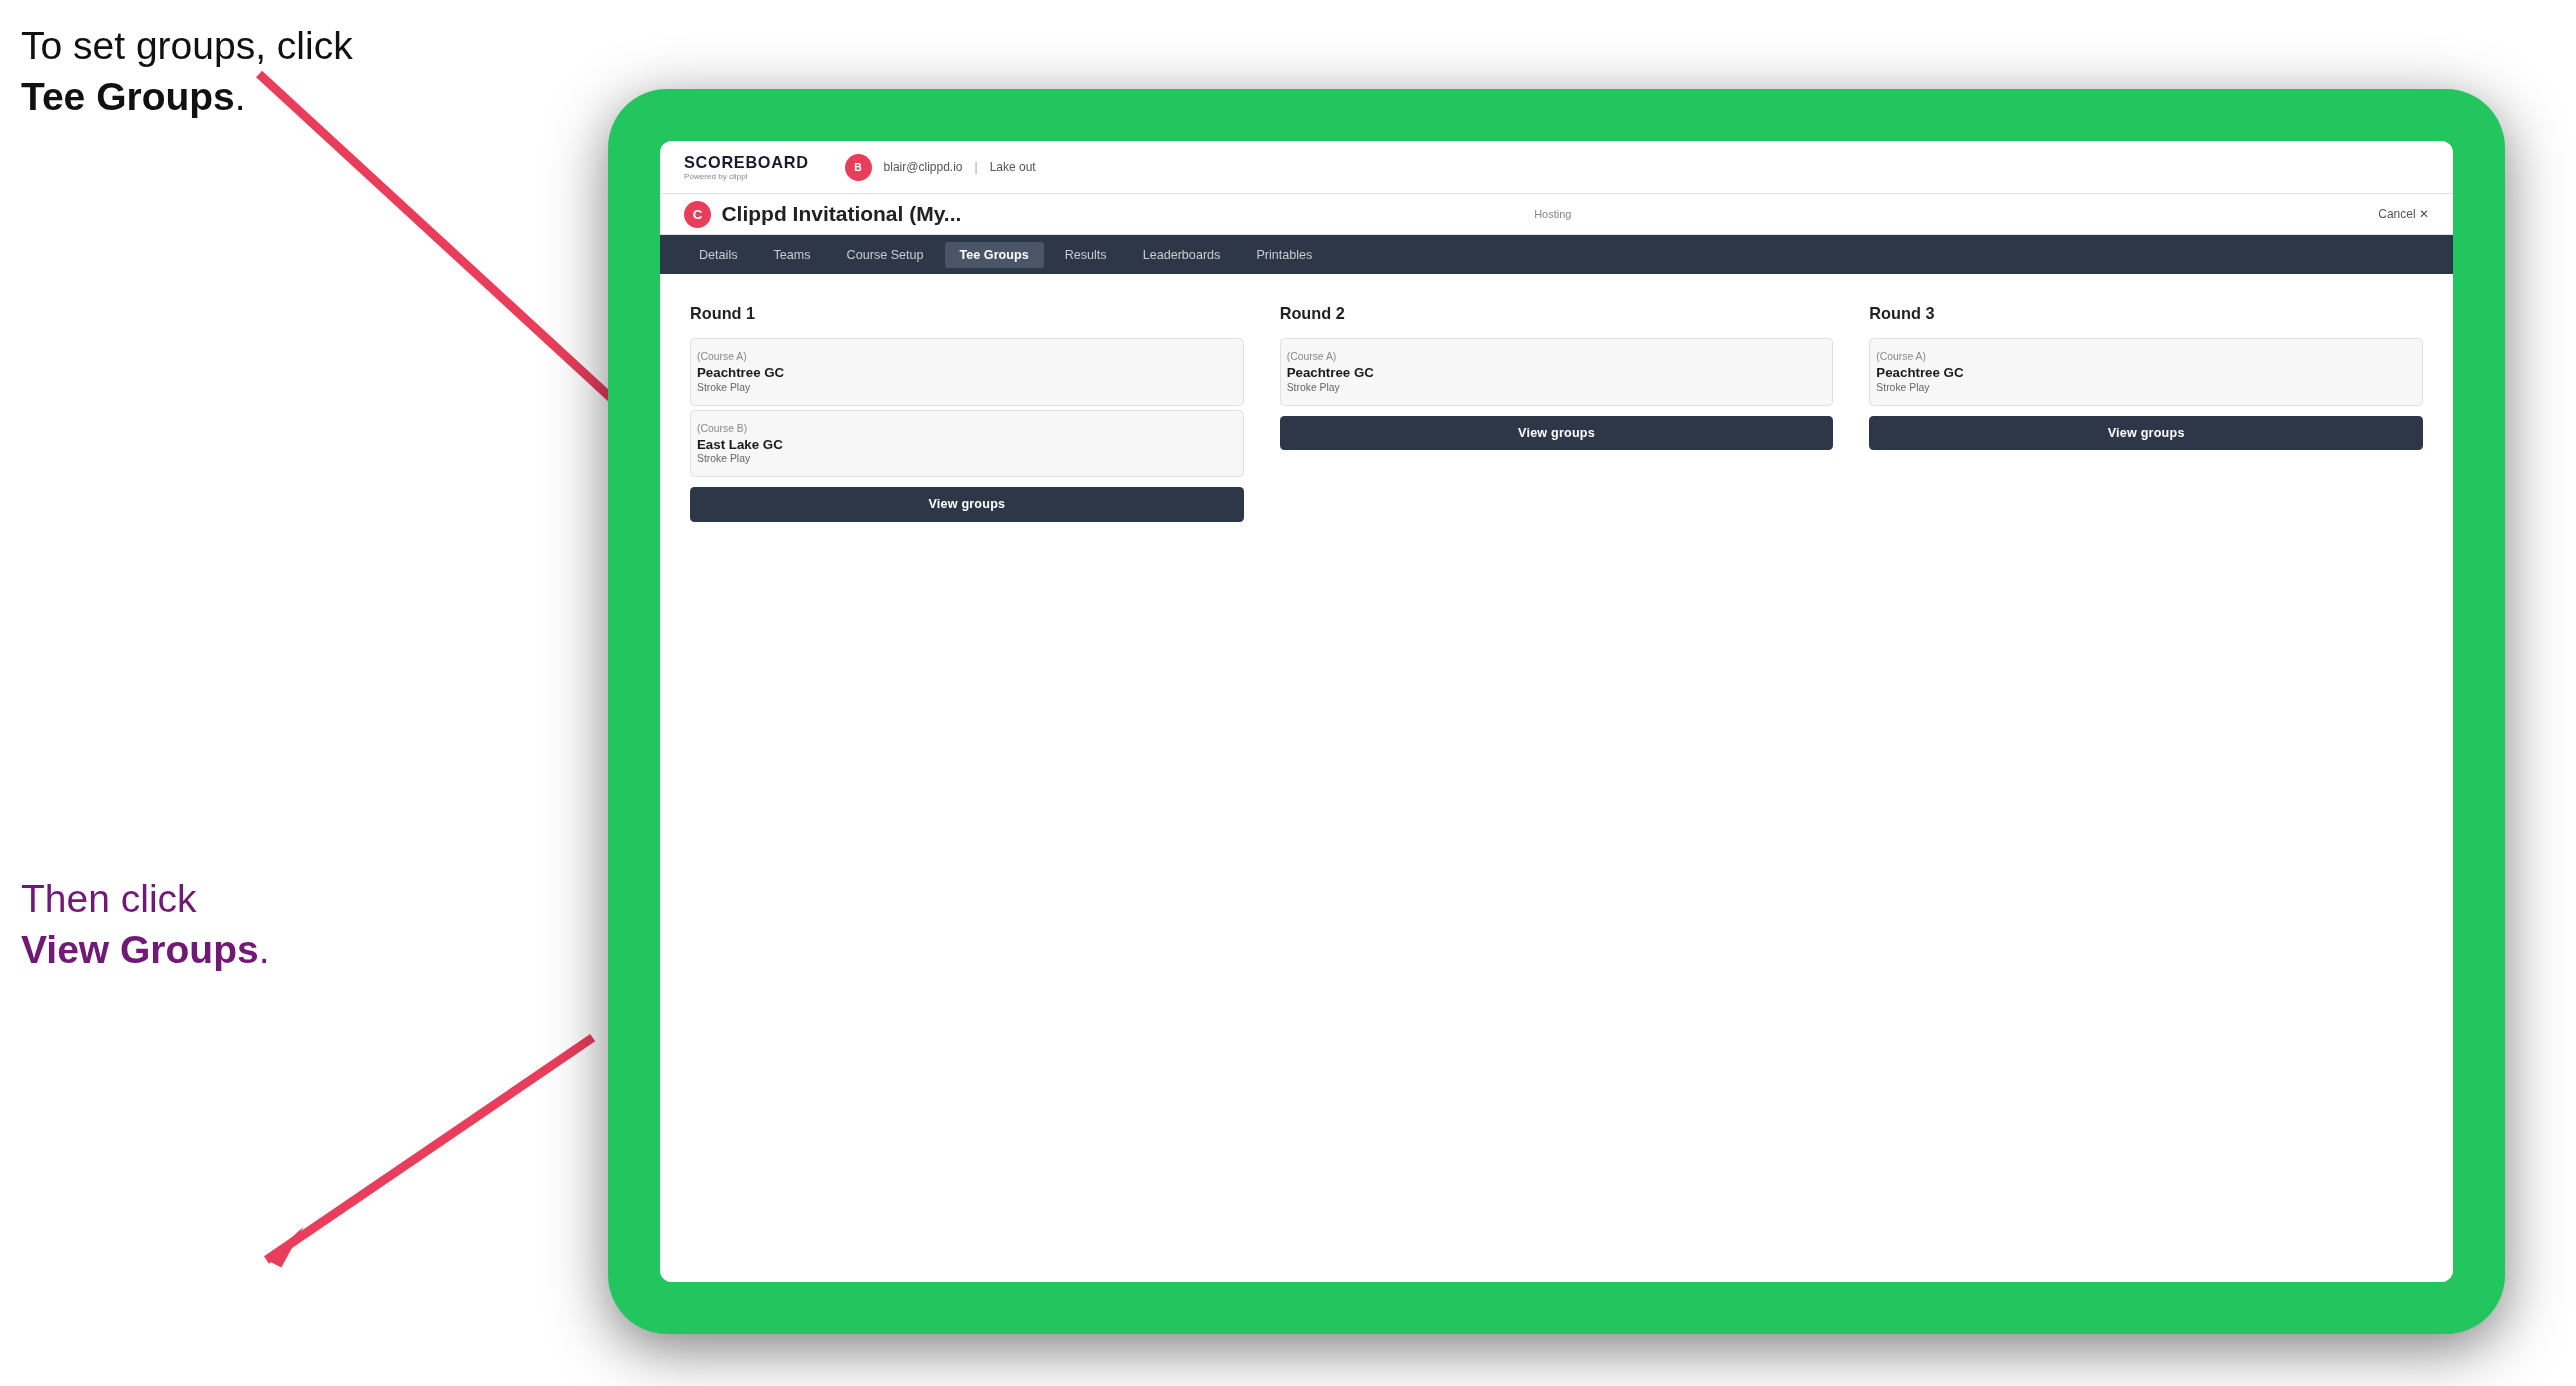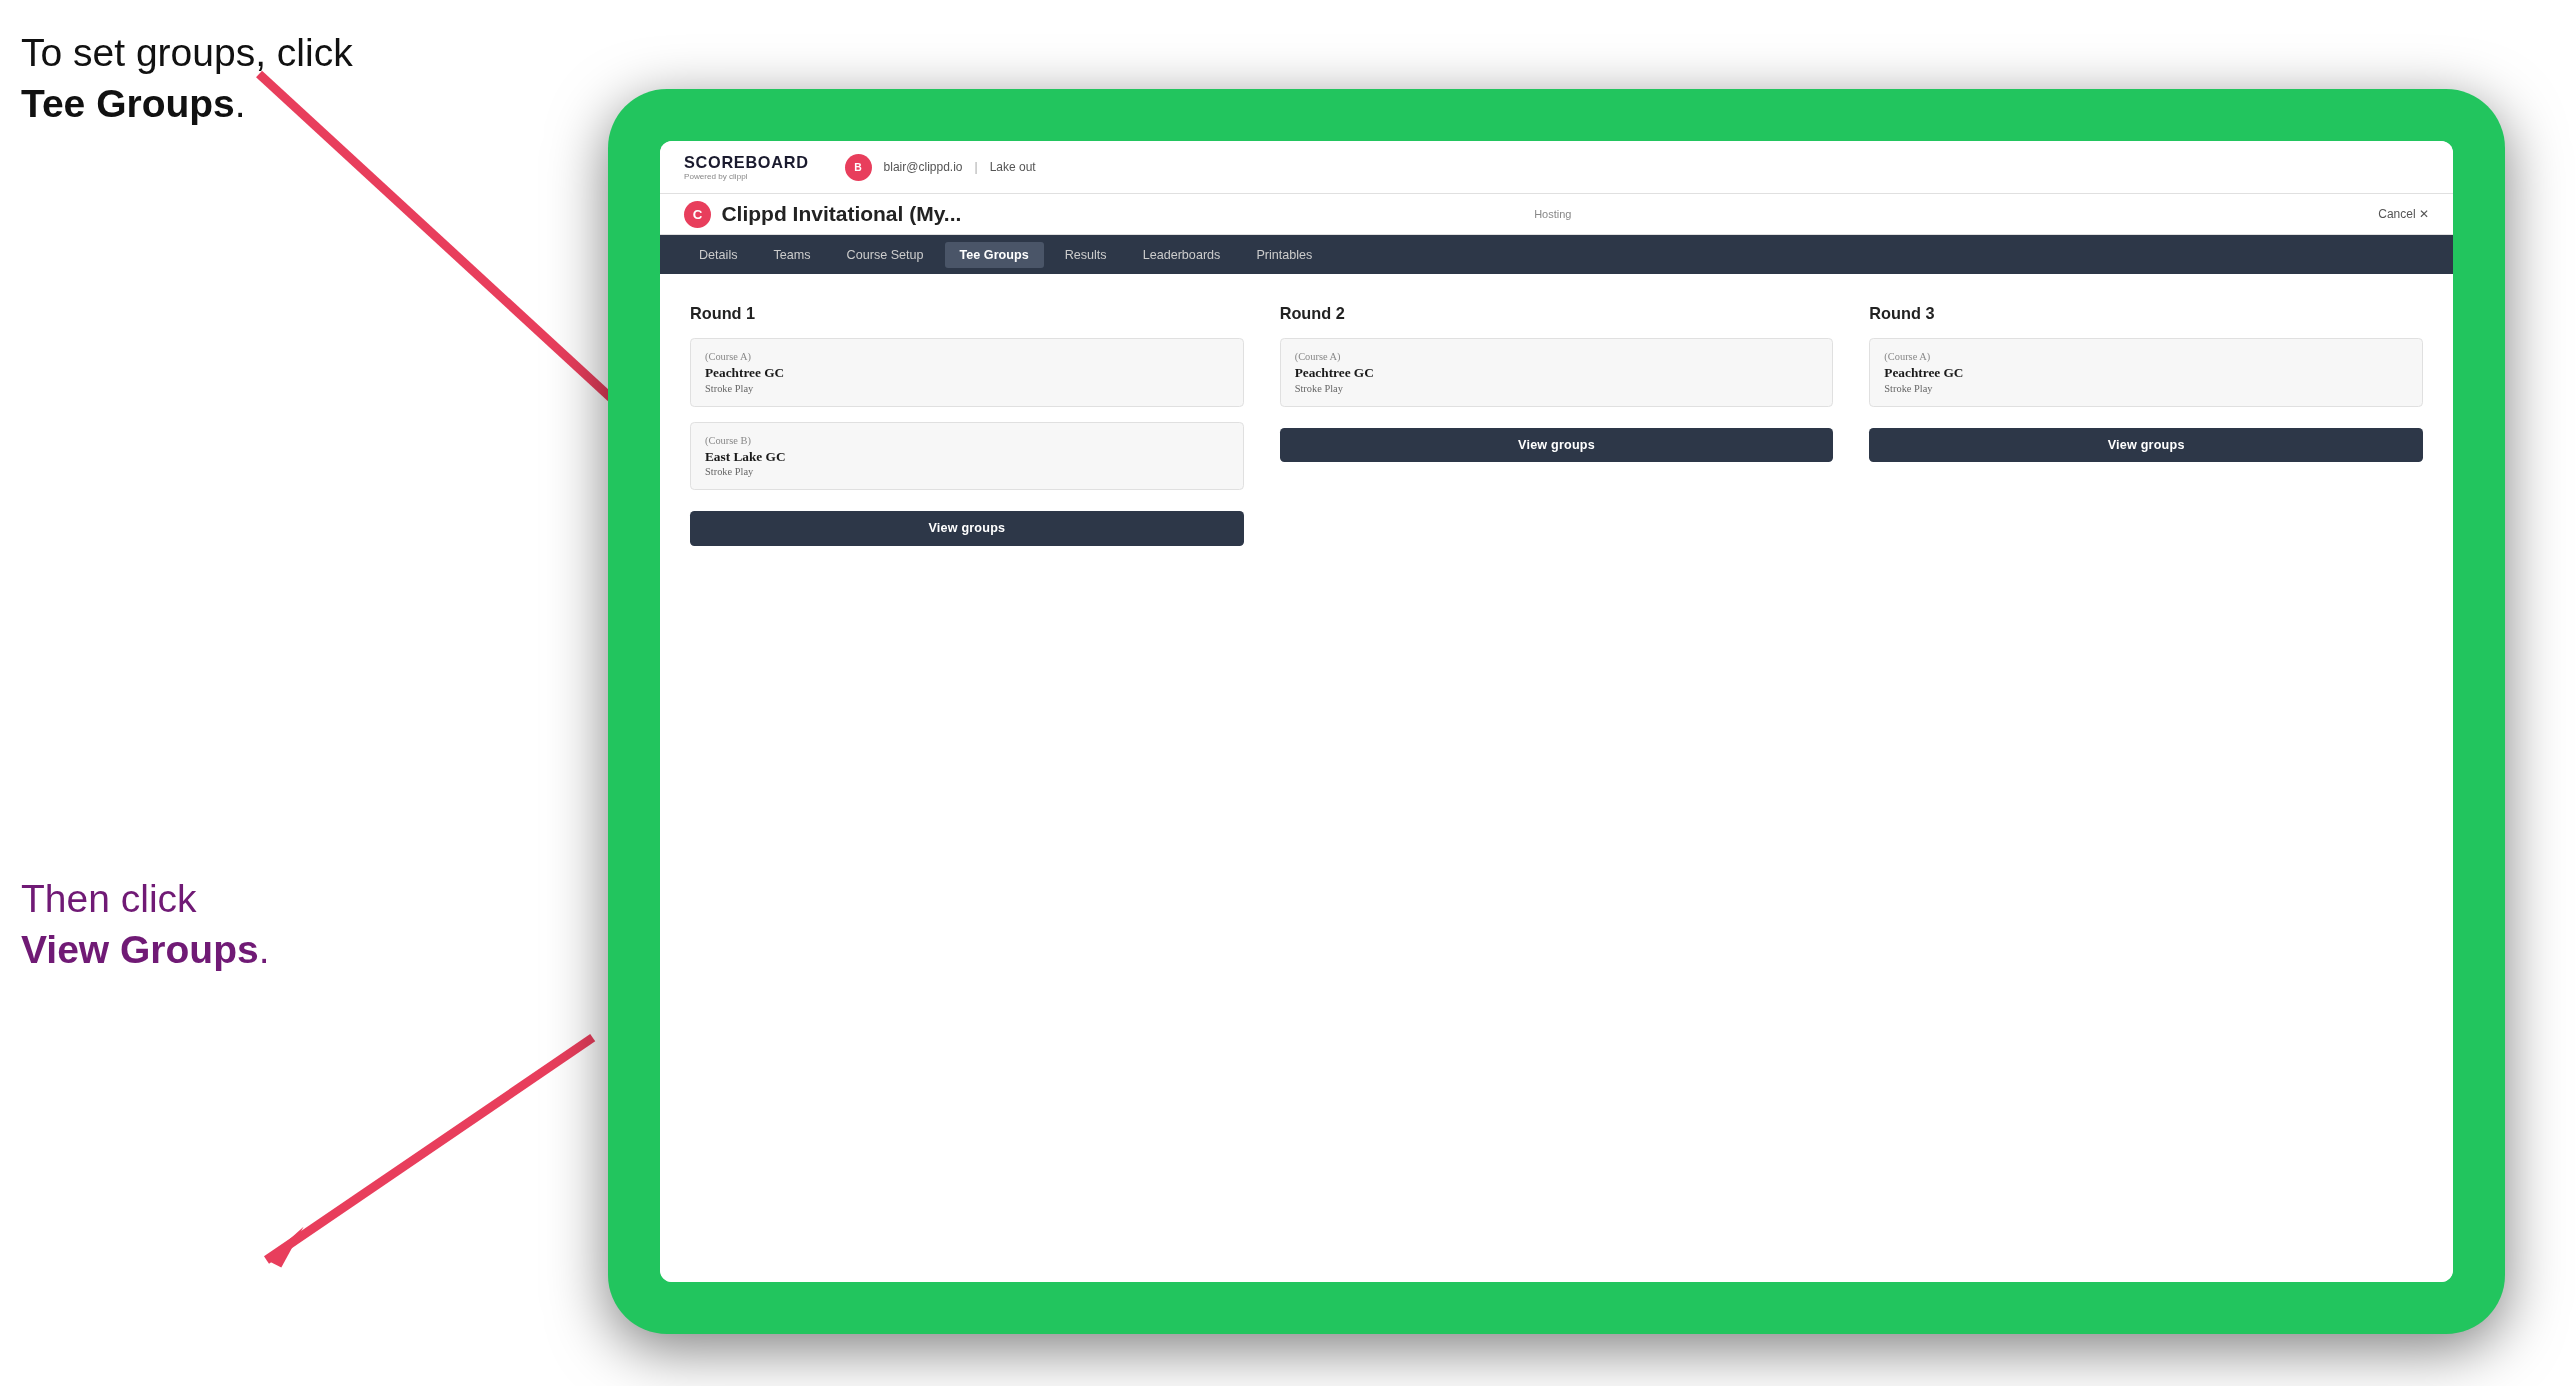--- a/index.html
+++ b/index.html
@@ -8,21 +8,21 @@
       font-family: -apple-system, BlinkMacSystemFont, 'Segoe UI', Arial, sans-serif;
       width: 2576px;
       height: 1386px;
       position: relative;
       overflow: hidden;
     }
 
     
     .instruction-top {
       position: absolute;
-      top: 28px;
+      top: 21px;
       left: 21px;
       font-size: 39px;
       line-height: 1.3;
       color: #111;
     }
     .instruction-top strong {
       font-weight: 800;
     }
 
     
@@ -214,23 +214,22 @@
       font-size: 16.3px;
       font-weight: 600;
       color: #222;
       margin-bottom: 15px;
     }
 
     .course-card {
       background: #f7f7f7;
       border: 0.7px solid #e0e0e0;
       border-radius: 4.4px;
-      padding: 12px 14px;
-      margin-bottom: 15px;
-      font-family: Liberation Serif, serif;
+      padding: 12px 6px;
+      margin-bottom: 4px;
     }
 
     .course-label {
       font-size: 10.4px;
       color: #888;
       margin-bottom: 3px;
     }
 
     .course-name {
       font-size: 13.3px;

